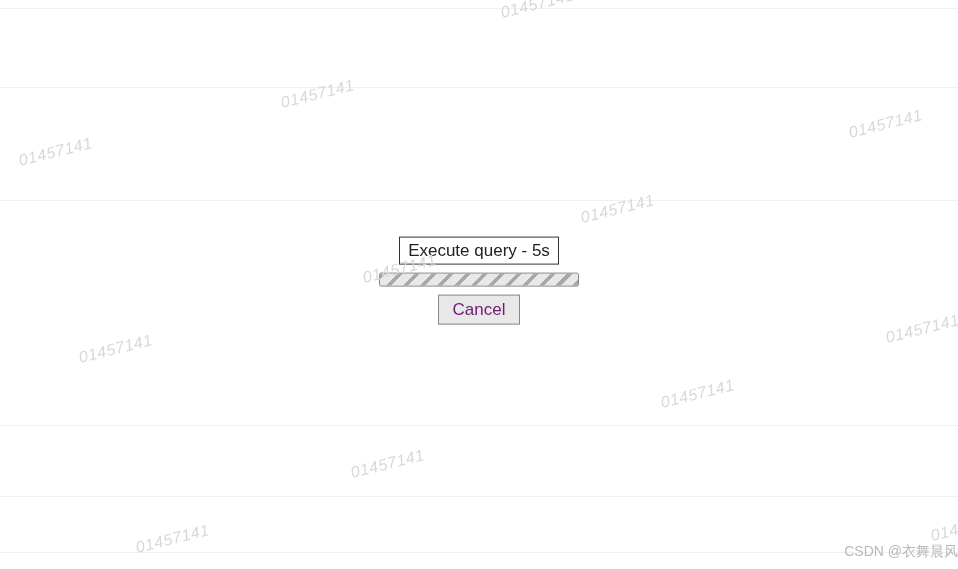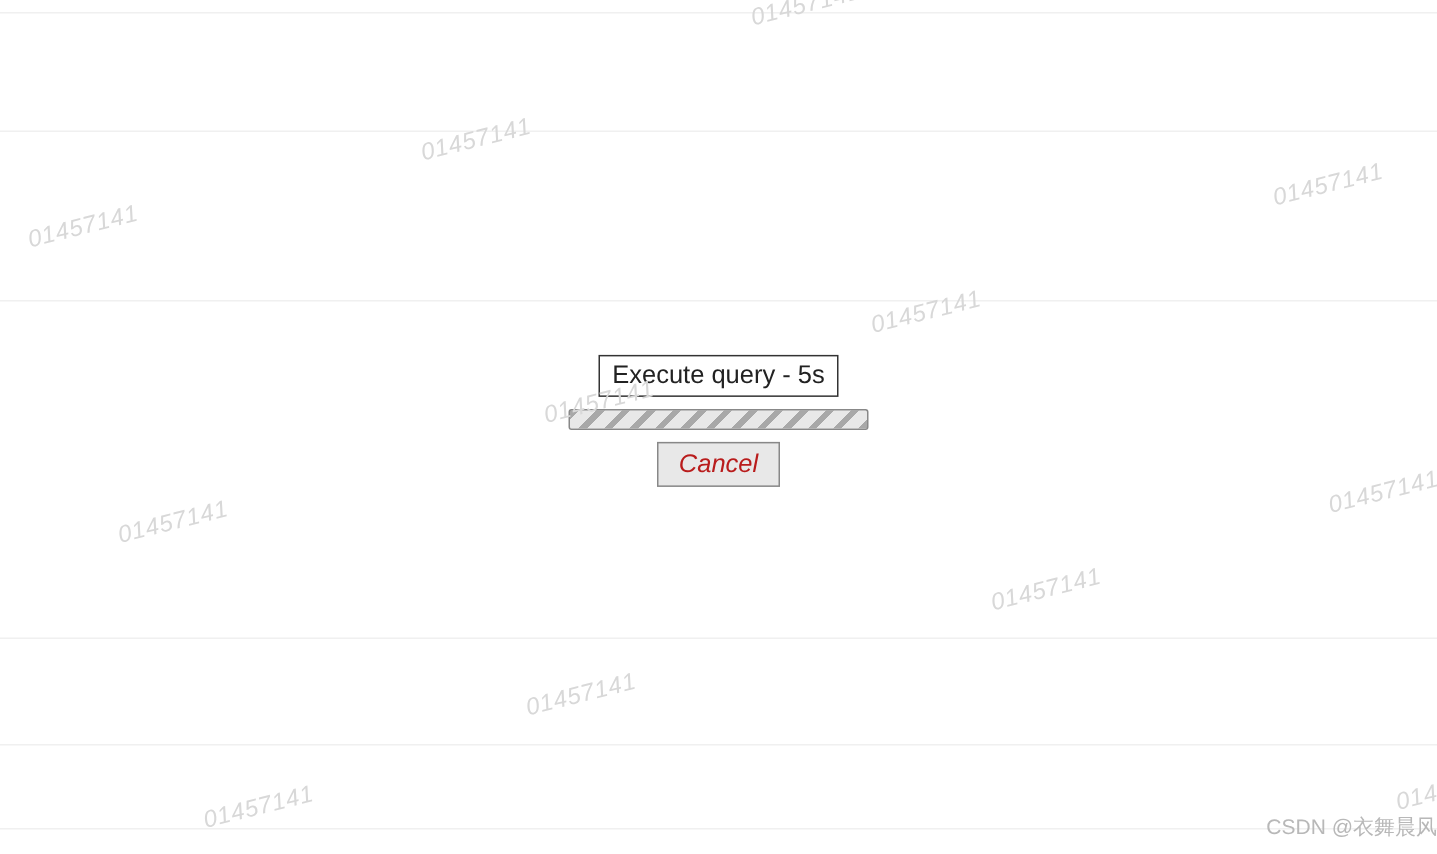--- a/index.html
+++ b/index.html
@@ -69,23 +69,22 @@
         #a8a8a8 4px,
         #e8e8e8 4px,
         #e8e8e8 12px
       );
     }
     .cancel-btn {
       border: 1px solid #888;
       background: #e8e8e8;
       padding: 4px 14px;
       font-size: 17px;
-      color: #b91c1c;
+      color: #701a75;
       cursor: pointer;
-      font-style: italic;
     }
     .attribution {
       position: absolute;
       bottom: 8px;
       right: 0;
       font-size: 14px;
       color: #b8b8b8;
     }
   </style>
 </head>

